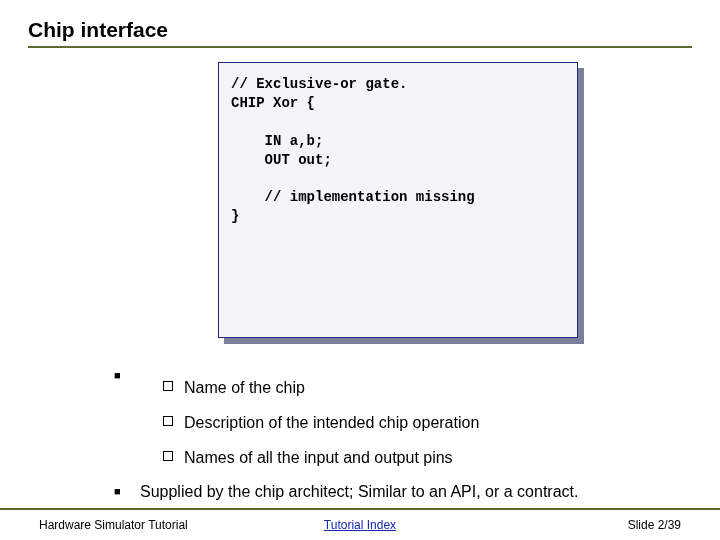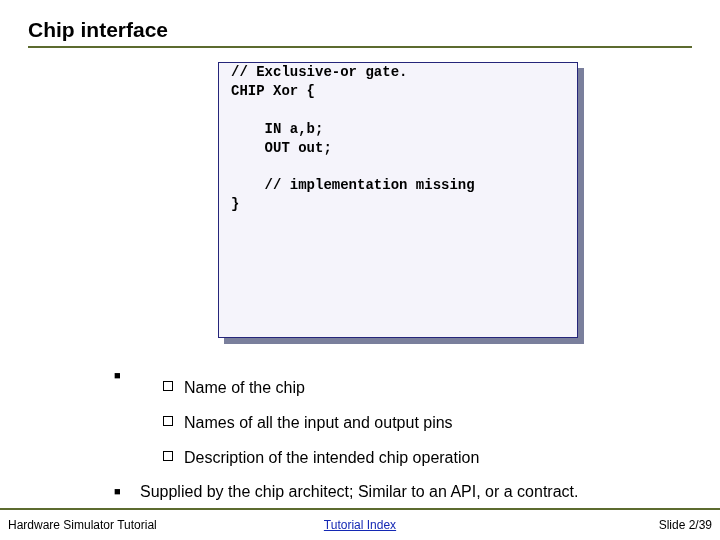--- a/index.html
+++ b/index.html
@@ -2,29 +2,29 @@
 <html><head>
 <meta charset="utf-8">
 <style>
   * { box-sizing: border-box; margin: 0; padding: 0; }
   html, body { width: 720px; height: 540px; font-family: Arial, Helvetica, sans-serif; background: #fff; color: #000; }
   .slide { width: 720px; height: 540px; position: relative; padding: 18px 28px 0 28px; }
   .title { font-size: 21px; font-weight: 700; color: #000; margin-bottom: 4px; }
   .title-rule { border: 0; border-top: 2px solid #5c6b2f; margin-bottom: 14px; }
   .codebox-wrap { margin-left: 190px; width: 360px; position: relative; }
   .shadow { position: absolute; top: 6px; left: 6px; width: 360px; height: 276px; background: #7a7f9c; }
-  .codebox { position: relative; width: 360px; height: 276px; background: #f5f4fb; border: 1px solid #25257a; padding: 0 12px; font-family: "Courier New", Courier, monospace; font-size: 14px; font-weight: bold; line-height: 1.35; white-space: pre; color: #000; }
+  .codebox { position: relative; width: 360px; height: 276px; background: #f5f4fb; border: 1px solid #25257a; padding: 12px 12px; font-family: "Courier New", Courier, monospace; font-size: 14px; font-weight: bold; line-height: 1.35; white-space: pre; color: #000; }
   .bullets { margin-top: 26px; margin-left: 86px; font-size: 16px; }
   .top-item { display: flex; align-items: flex-start; margin-bottom: 10px; }
   .sq { width: 10px; margin-right: 16px; margin-top: 5px; font-size: 11px; color: #000; }
   .top-text { flex: 1; line-height: 1.45; }
   .sub { display: flex; align-items: flex-start; margin-left: 22px; margin-top: 12px; }
   .sub-marker { width: 14px; height: 14px; margin-right: 8px; margin-top: 4px; position: relative; }
   .sub-marker::before { content: ""; position: absolute; top: 1px; left: 1px; width: 8px; height: 8px; border: 1px solid #000; }
-  .footer { position: absolute; left: 0; right: 0; bottom: 0; height: 32px; border-top: 2px solid #5c6b2f; display: flex; align-items: center; justify-content: space-between; padding: 0 8px; font-size: 12px; color: #000; }
+  .footer { position: absolute; left: 0; right: 0; bottom: 0; height: 32px; border-top: 2px solid #5c6b2f; display: flex; align-items: center; justify-content: space-between; padding: 0 39px; font-size: 12px; color: #000; }
   .footer-center { position: absolute; left: 0; right: 0; text-align: center; }
   .footer-center a { color: #1428b4; }
   .footer-left, .footer-right { position: relative; z-index: 1; }
 </style>
 </head>
 <body>
 
 <div class="slide">
 
   <div class="title">Chip interface</div>
@@ -45,25 +45,25 @@
   <div class="bullets">
     <div class="top-item">
       <div class="sq">■</div>
       <div class="top-text">
         <div class="sub">
           <div class="sub-marker"></div>
           <div>Name of the chip</div>
         </div>
         <div class="sub">
           <div class="sub-marker"></div>
-          <div>Names of all the input and output pins</div>
+          <div>Description of the intended chip operation</div>
         </div>
         <div class="sub">
           <div class="sub-marker"></div>
-          <div>Description of the intended chip operation</div>
+          <div>Names of all the input and output pins</div>
         </div>
       </div>
     </div>
     <div class="top-item">
       <div class="sq">■</div>
       <div class="top-text">Supplied by the chip architect;  Similar to an API, or a contract.</div>
     </div>
   </div>
 
   <div class="footer">

